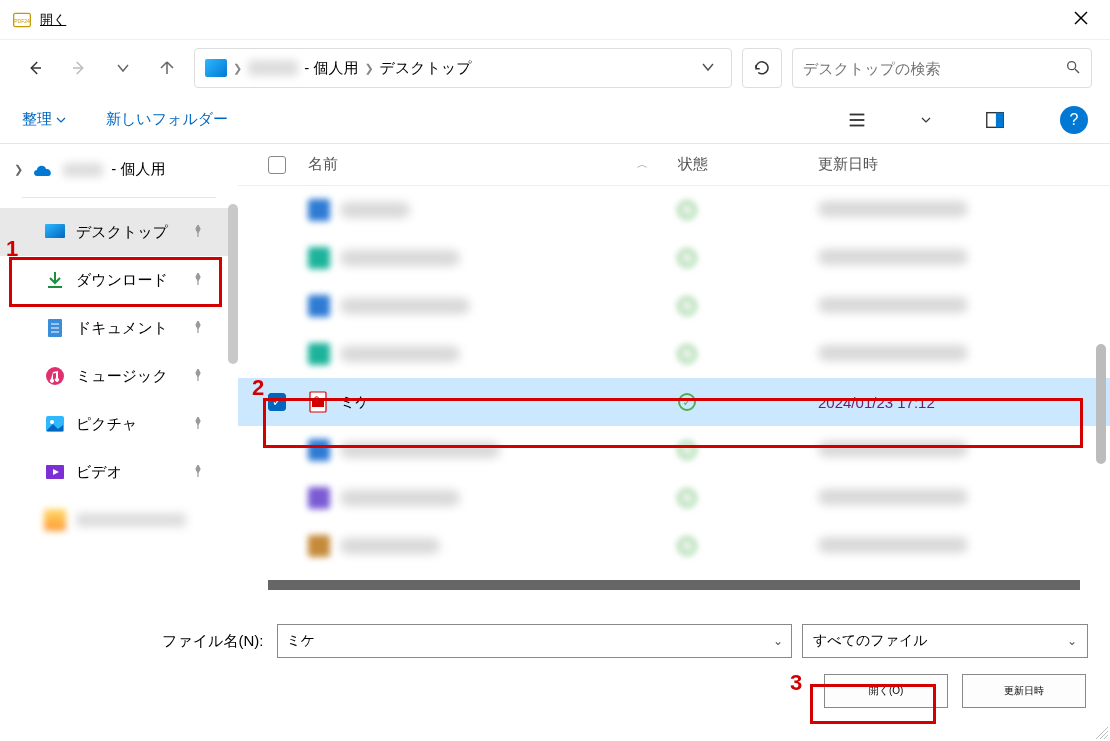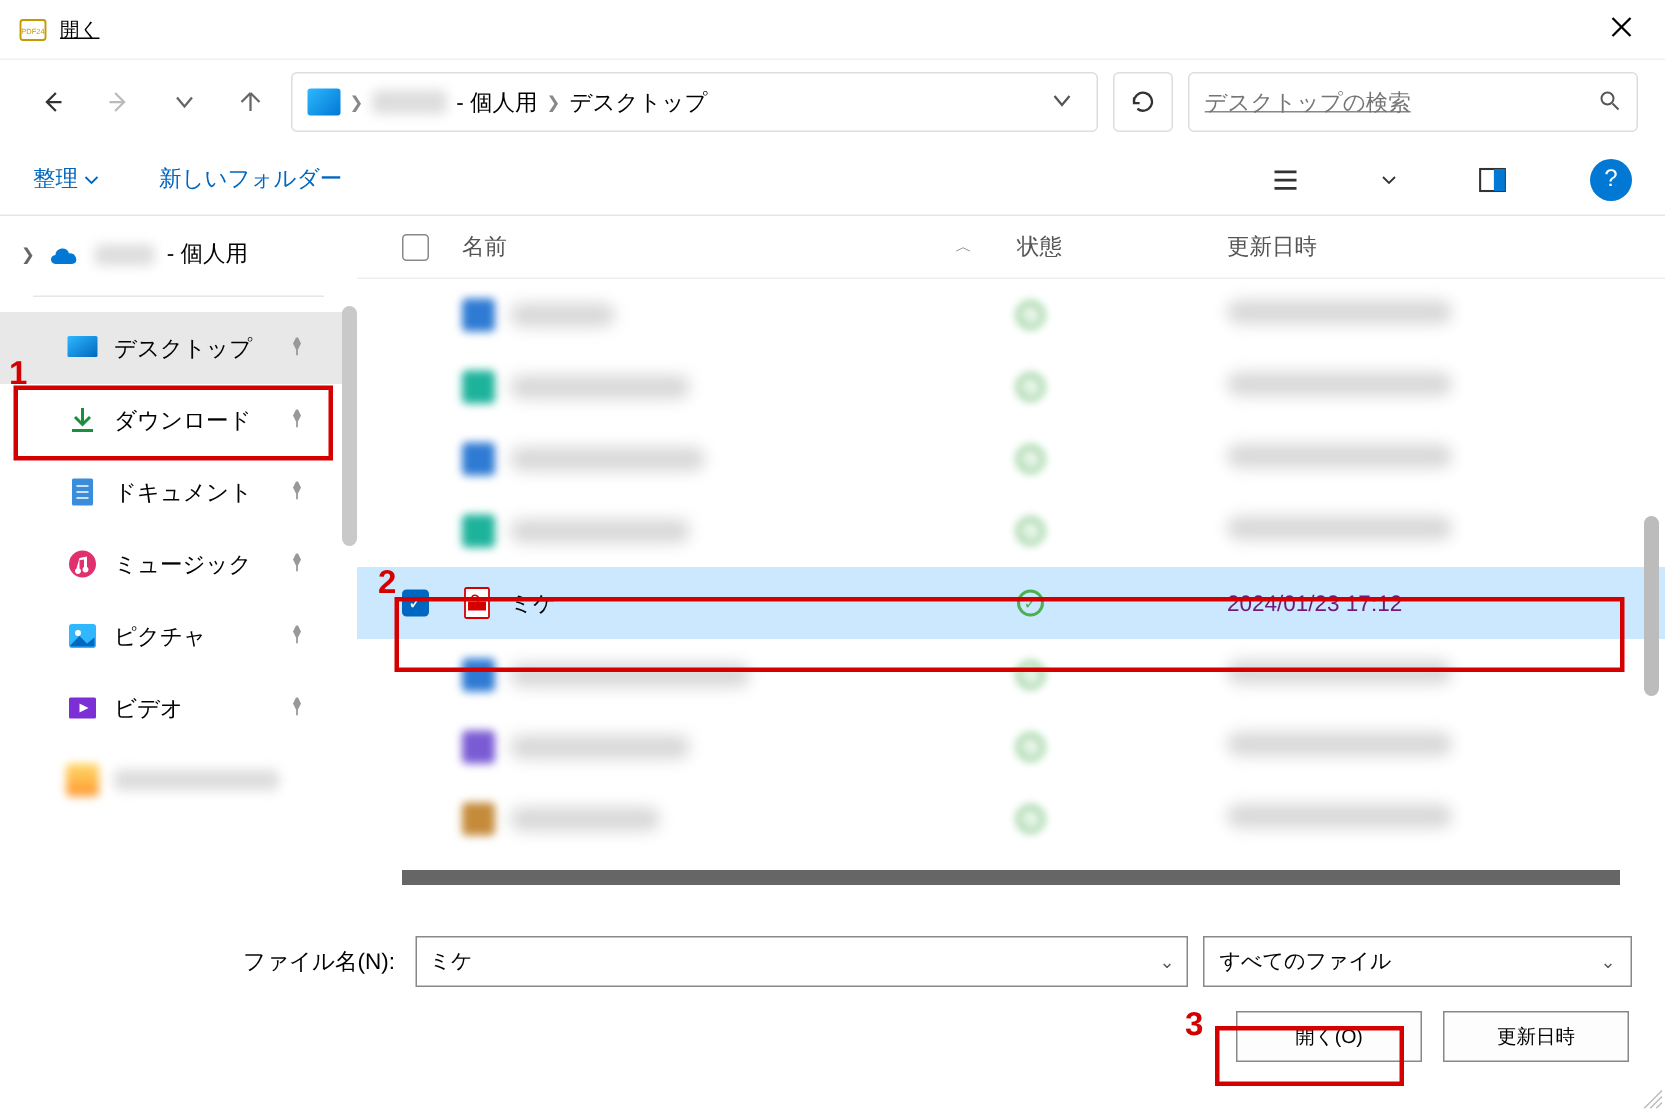--- a/index.html
+++ b/index.html
@@ -15,21 +15,21 @@
 .nav-btn { width: 34px; height: 34px; display: flex; align-items: center; justify-content: center; color: #777; cursor: pointer; border-radius: 4px; }
 .nav-btn.back { color: #333; }
 .breadcrumb { flex: 1; display: flex; align-items: center; height: 40px; border: 1px solid #ddd; border-radius: 4px; padding: 0 6px; gap: 6px; }
 .breadcrumb .folder-icon { width: 22px; height: 18px; background: linear-gradient(135deg, #2fb8ff, #0078d4); border-radius: 2px; margin-left: 4px; }
 .breadcrumb .chev { color: #888; font-size: 11px; }
 .breadcrumb .blurred { filter: blur(4px); background: #ddd; width: 50px; height: 16px; border-radius: 4px; }
 .breadcrumb .crumb { font-size: 15px; }
 .breadcrumb .spacer { flex: 1; }
 .breadcrumb .dd-chev { font-size: 14px; color: #555; padding: 0 10px; cursor: pointer; }
 .refresh-btn { width: 40px; height: 40px; border: 1px solid #ddd; border-radius: 4px; display: flex; align-items: center; justify-content: center; cursor: pointer; font-size: 18px; color: #333; }
-.searchbox { width: 300px; height: 40px; border: 1px solid #ddd; border-radius: 4px; display: flex; align-items: center; padding: 0 10px; color: #888; text-decoration: underline; }
+.searchbox { width: 300px; height: 40px; border: 1px solid #ddd; border-radius: 4px; display: flex; align-items: center; padding: 0 10px; color: #888; }
 .searchbox input { border: none; outline: none; flex: 1; font-size: 15px; background: transparent; }
 .searchbox .search-icon { color: #555; }
 
 .toolbar { display: flex; align-items: center; height: 48px; padding: 0 22px; gap: 40px; border-bottom: 1px solid #e6e6e6; text-align: right; }
 .toolbar .tb-item { color: #0067c0; font-size: 15px; cursor: pointer; display: flex; align-items: center; gap: 4px; }
 .toolbar .spacer { flex: 1; }
 .toolbar .view-btn { width: 30px; height: 30px; display: flex; align-items: center; justify-content: center; cursor: pointer; color: #333; margin-left: 6px; }
 .toolbar .help { width: 28px; height: 28px; border-radius: 50%; background: #0078d4; color: #fff; display: flex; align-items: center; justify-content: center; font-size: 16px; margin-left: 10px; cursor: pointer; }
 
 .body-split { display: flex; height: 460px; }
@@ -90,21 +90,21 @@
 .scroll-v { position: absolute; right: 4px; top: 200px; width: 10px; height: 120px; background: #bcbcbc; border-radius: 5px; }
 
 .footer { padding: 20px 22px 16px 22px; }
 .filename-row { display: flex; align-items: center; gap: 10px; margin-bottom: 16px; }
 .filename-row .label { margin-left: 140px; margin-right: 4px; font-size: 15px; }
 .filename-row .fn-select { flex: 1; height: 34px; border: 1px solid #888; padding: 0 8px; display: flex; align-items: center; }
 .filename-row .fn-select .chev { margin-left: auto; font-size: 12px; color: #555; }
 .filename-row .filter-select { width: 286px; height: 34px; border: 1px solid #888; padding: 0 10px; display: flex; align-items: center; }
 .filename-row .filter-select .chev { margin-left: auto; font-size: 12px; color: #555; }
 .buttons-row { display: flex; justify-content: flex-end; gap: 14px; padding-right: 2px; }
-.btn { width: 124px; height: 34px; border: 1px solid #888; background: #fdfdfd; display: flex; align-items: center; justify-content: center; font-size: 13px; cursor: pointer; }
+.btn { width: 124px; height: 34px; border: 1px solid #888; background: #fdfdfd; display: flex; align-items: center; justify-content: center; font-size: 10px; cursor: pointer; }
 
 .resize-grip { position: absolute; right: 2px; bottom: 2px; width: 16px; height: 16px; }
 </style>
 </head>
 <body>
 
 <div class="titlebar">
   <span class="app-icon">
     <svg viewBox="0 0 24 24" width="20" height="20">
         <rect x="2" y="4" width="20" height="16" rx="2" fill="#fff" stroke="#c49a00" stroke-width="1.5"></rect>

